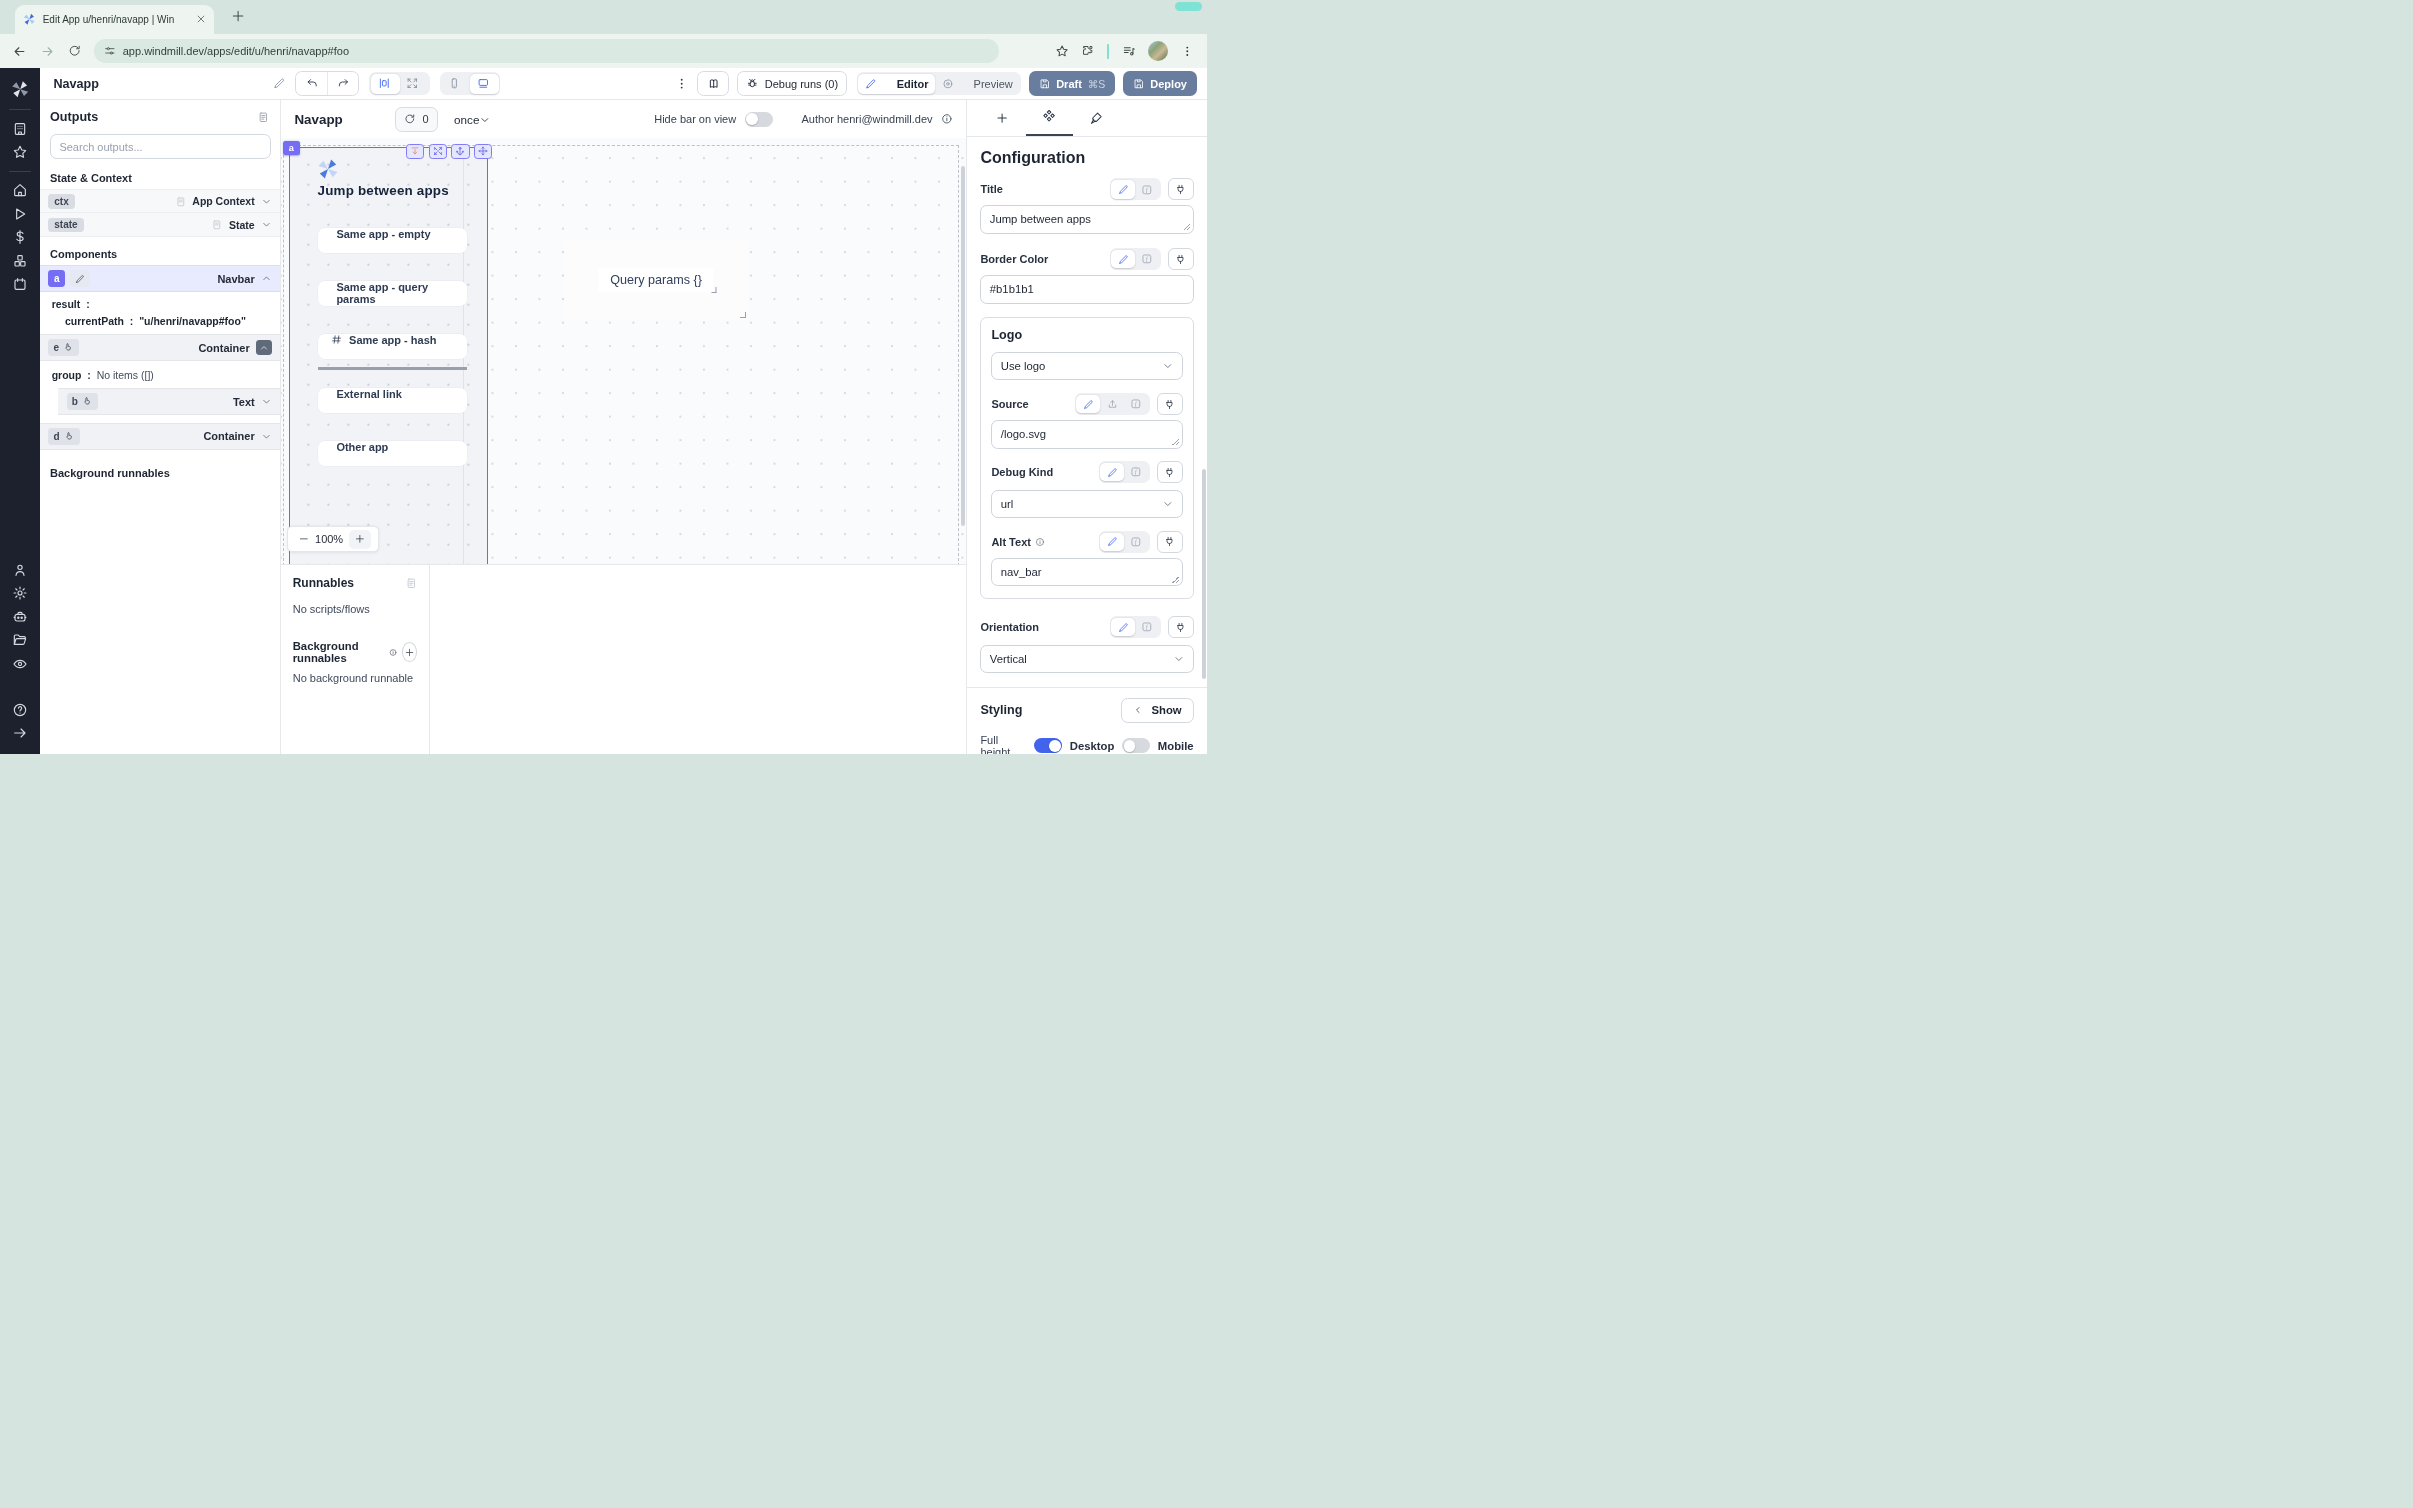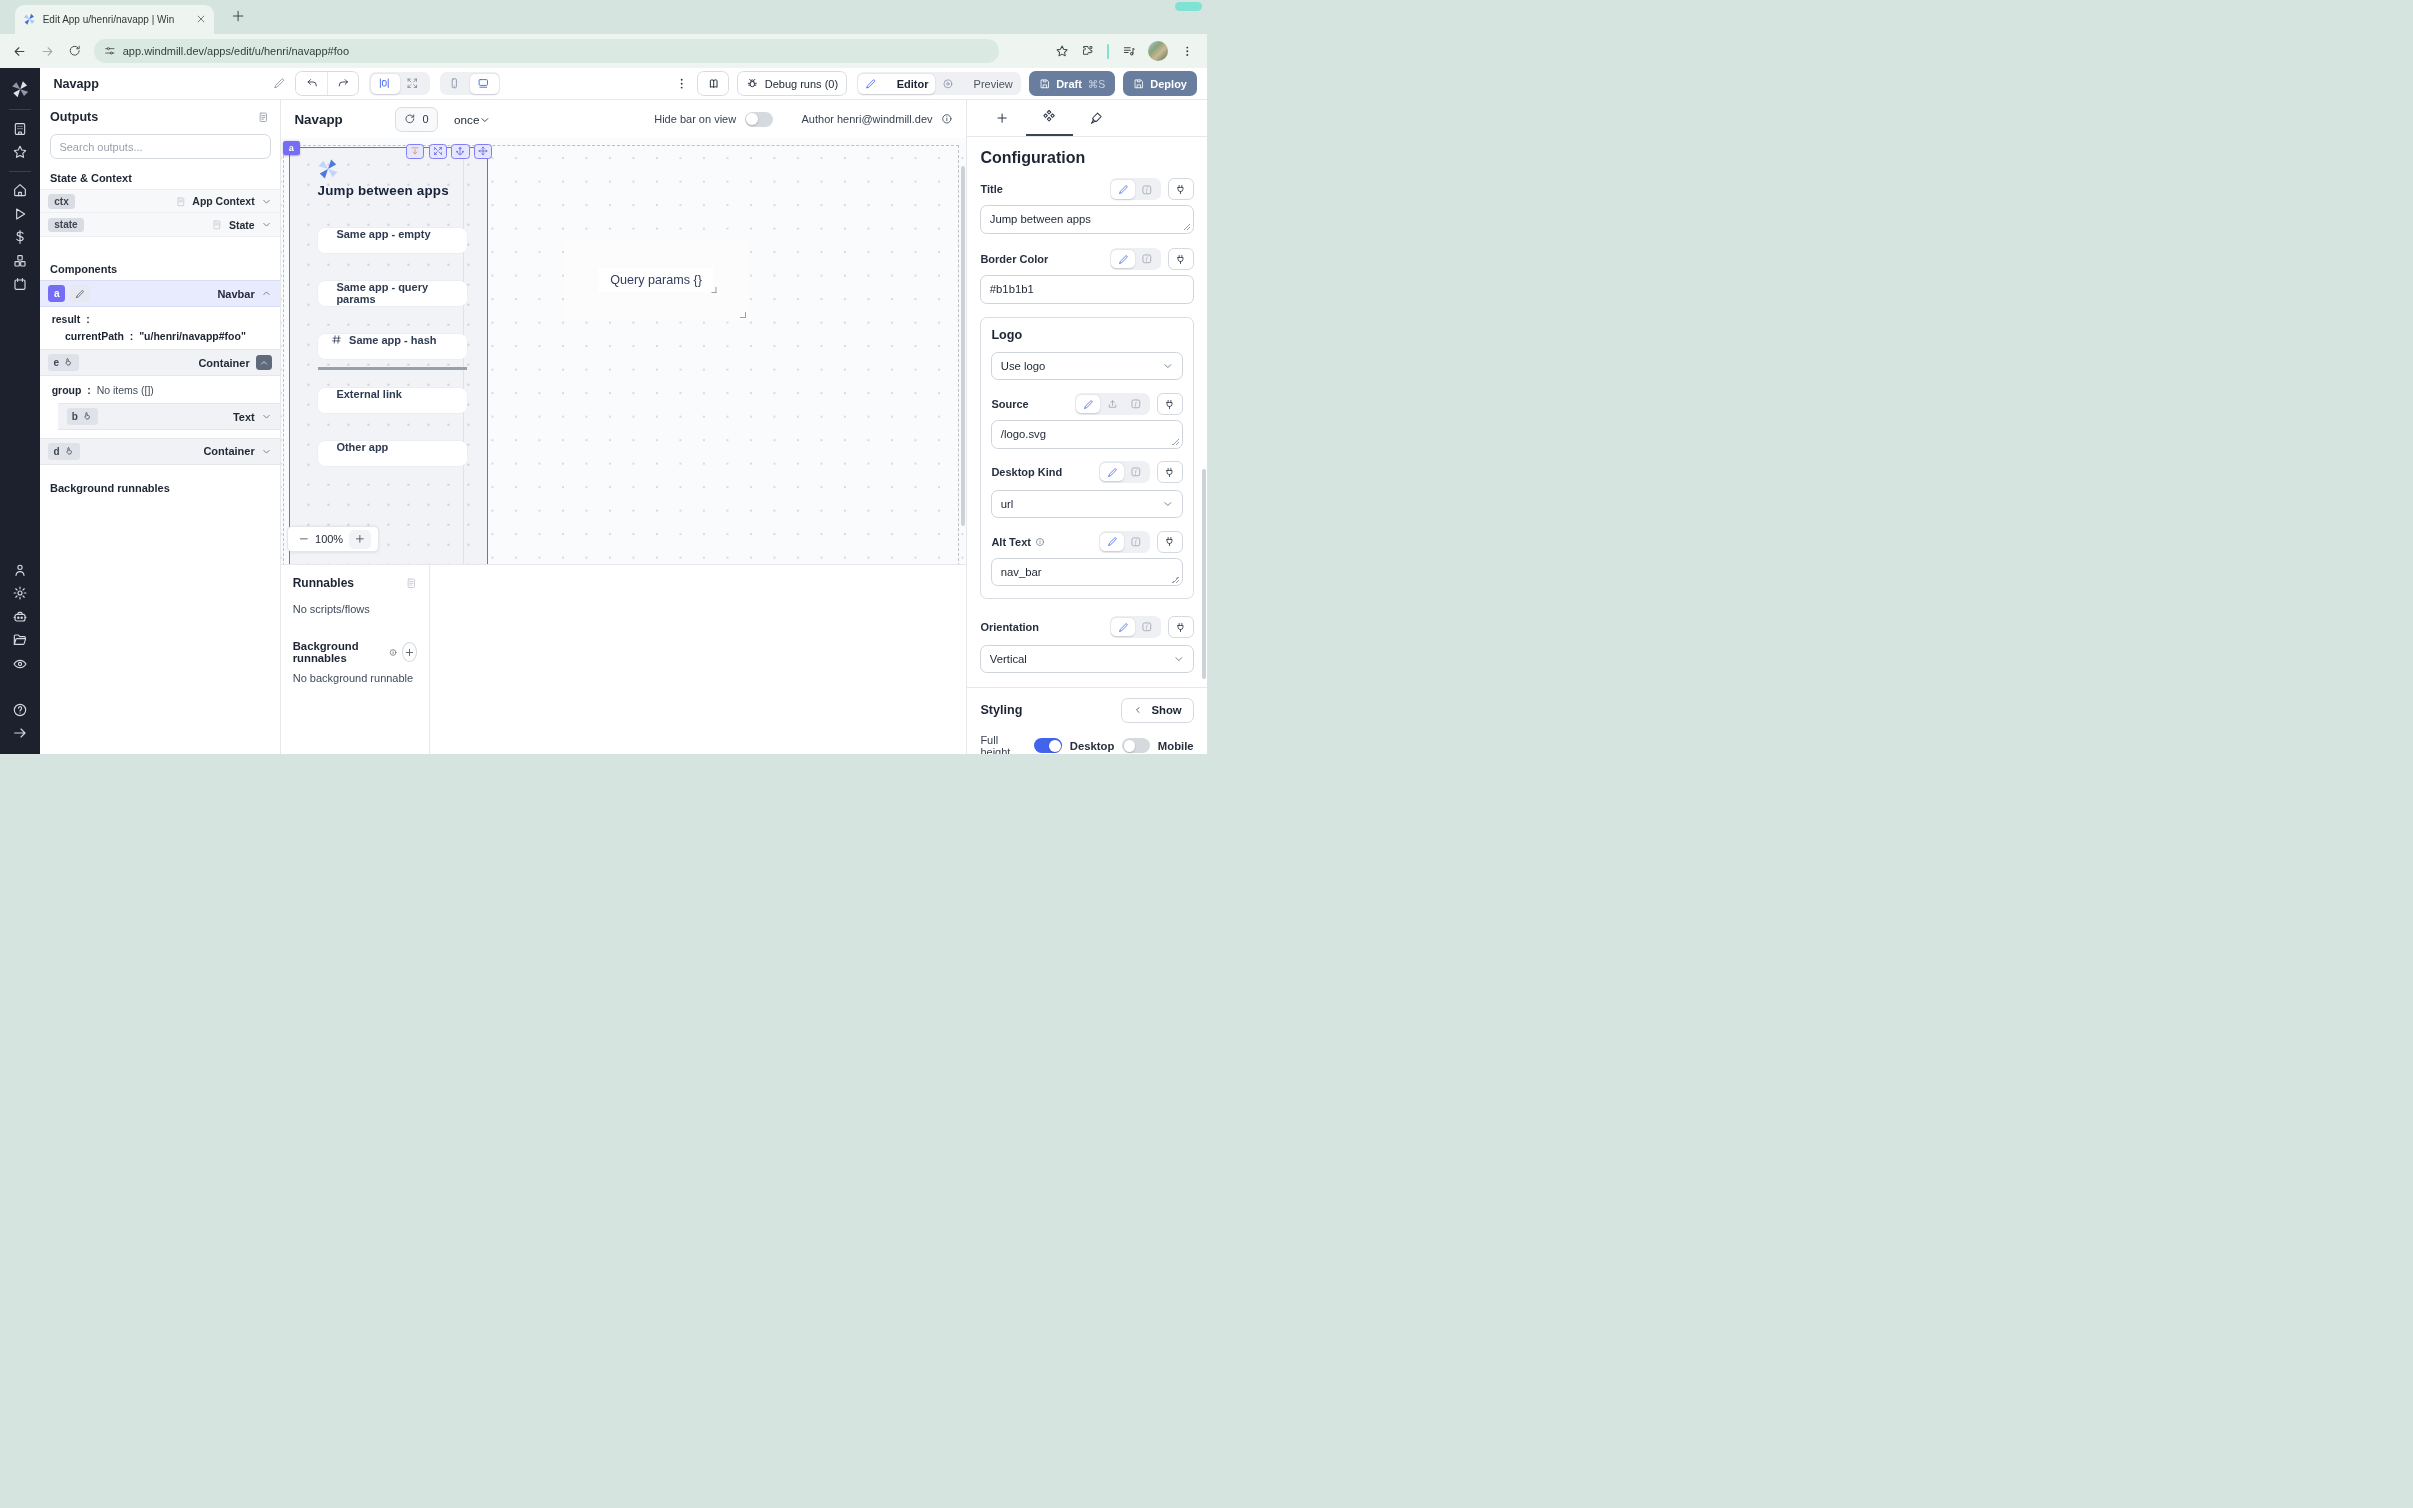--- a/index.html
+++ b/index.html
@@ -449,21 +449,21 @@
             <svg class="ic faint-ic" width="11.7" height="11.7" viewBox="0 0 24 24">
                 <rect x="6" y="4" width="12" height="16" rx="1.5"></rect>
                 <path d="M9 8.5h6M9 12h6"></path>
               </svg>
             <span class="lrow-name">State</span>
             <svg class="ic chev" width="11" height="11" viewBox="0 0 24 24">
                 <path d="M6 9.5l6 6 6-6"></path>
               </svg>
           </span>
         </div>
-        <div class="sec-label" style="padding-top:26px">Components</div>
+        <div class="sec-label" style="padding-top:11px">Components</div>
         <div class="crow sel">
           <span class="idbadge">a</span>
           <span class="toolbadge" style="background:#e6e9f2">
               <svg class="ic" width="10" height="10" viewBox="0 0 24 24">
                 <path d="M4 20l1-4L16.5 4.5a2.12 2.12 0 013 3L8 19l-4 1z"></path>
               </svg>
             </span>
           <span class="lrow-right">
             <span class="lrow-name" style="font-size:11px">Navbar</span>
             <svg class="ic chev" width="11" height="11" viewBox="0 0 24 24">
@@ -771,21 +771,21 @@
                 <span class="plug-btn">
                     <svg class="ic" width="11" height="11" viewBox="0 0 24 24">
                       <path d="M9 3v4.5M15 3v4.5M6.5 7.5h11V11a5.5 5.5 0 01-11 0V7.5zM12 16.5V21"></path>
                     </svg>
                   </span>
               </span>
             </div>
             <div class="finput"><span>/logo.svg</span><span class="resize-glyph"></span></div>
 
             <div class="frow" style="margin-top:12.6px">
-              <span class="flabel">Desktop Kind</span>
+              <span class="flabel">Debug Kind</span>
               <span class="fctl">
                 <span class="mini-seg">
                   <div class="on">
                       <svg class="ic" width="11" height="11" viewBox="0 0 24 24">
                         <path d="M4 20l1-4L16.5 4.5a2.12 2.12 0 013 3L8 19l-4 1z"></path>
                       </svg>
                     </div>
                   <div>
                       <svg class="icf" width="11.7" height="11.7" viewBox="0 0 24 24">
                         <rect x="4" y="4" width="16" height="16" rx="3.5" fill="none" stroke="currentColor" stroke-width="1.6"></rect>

